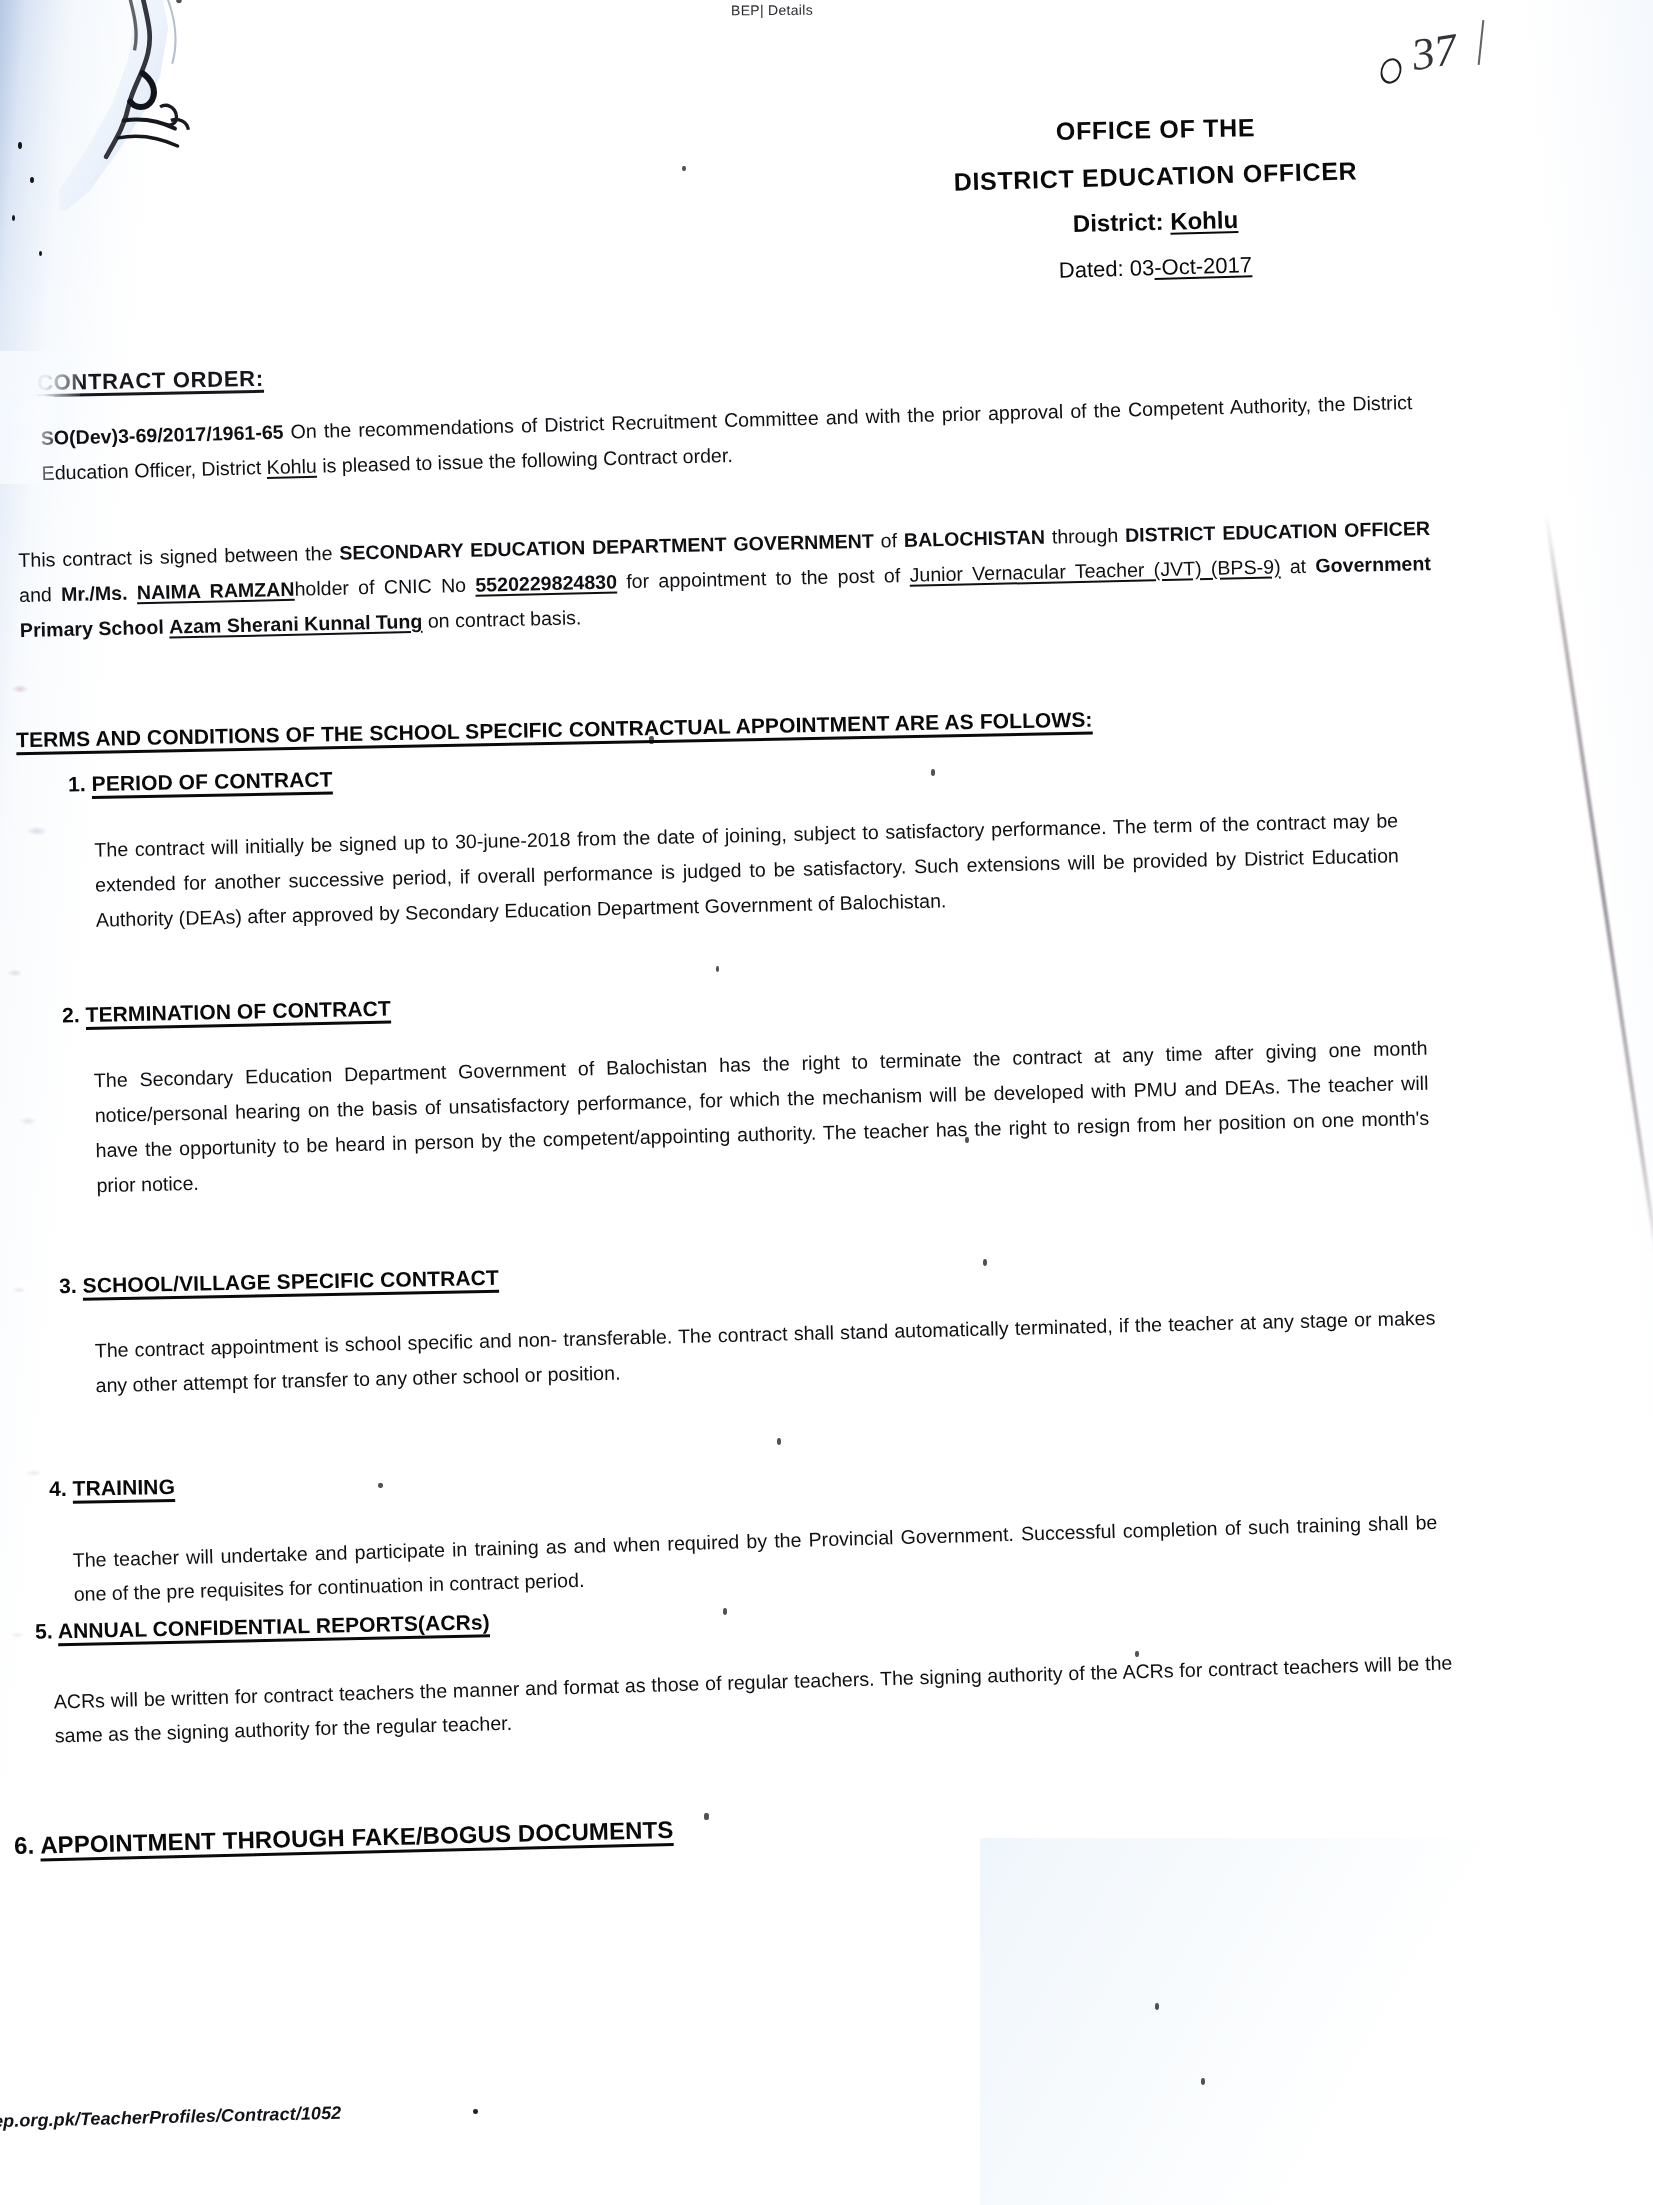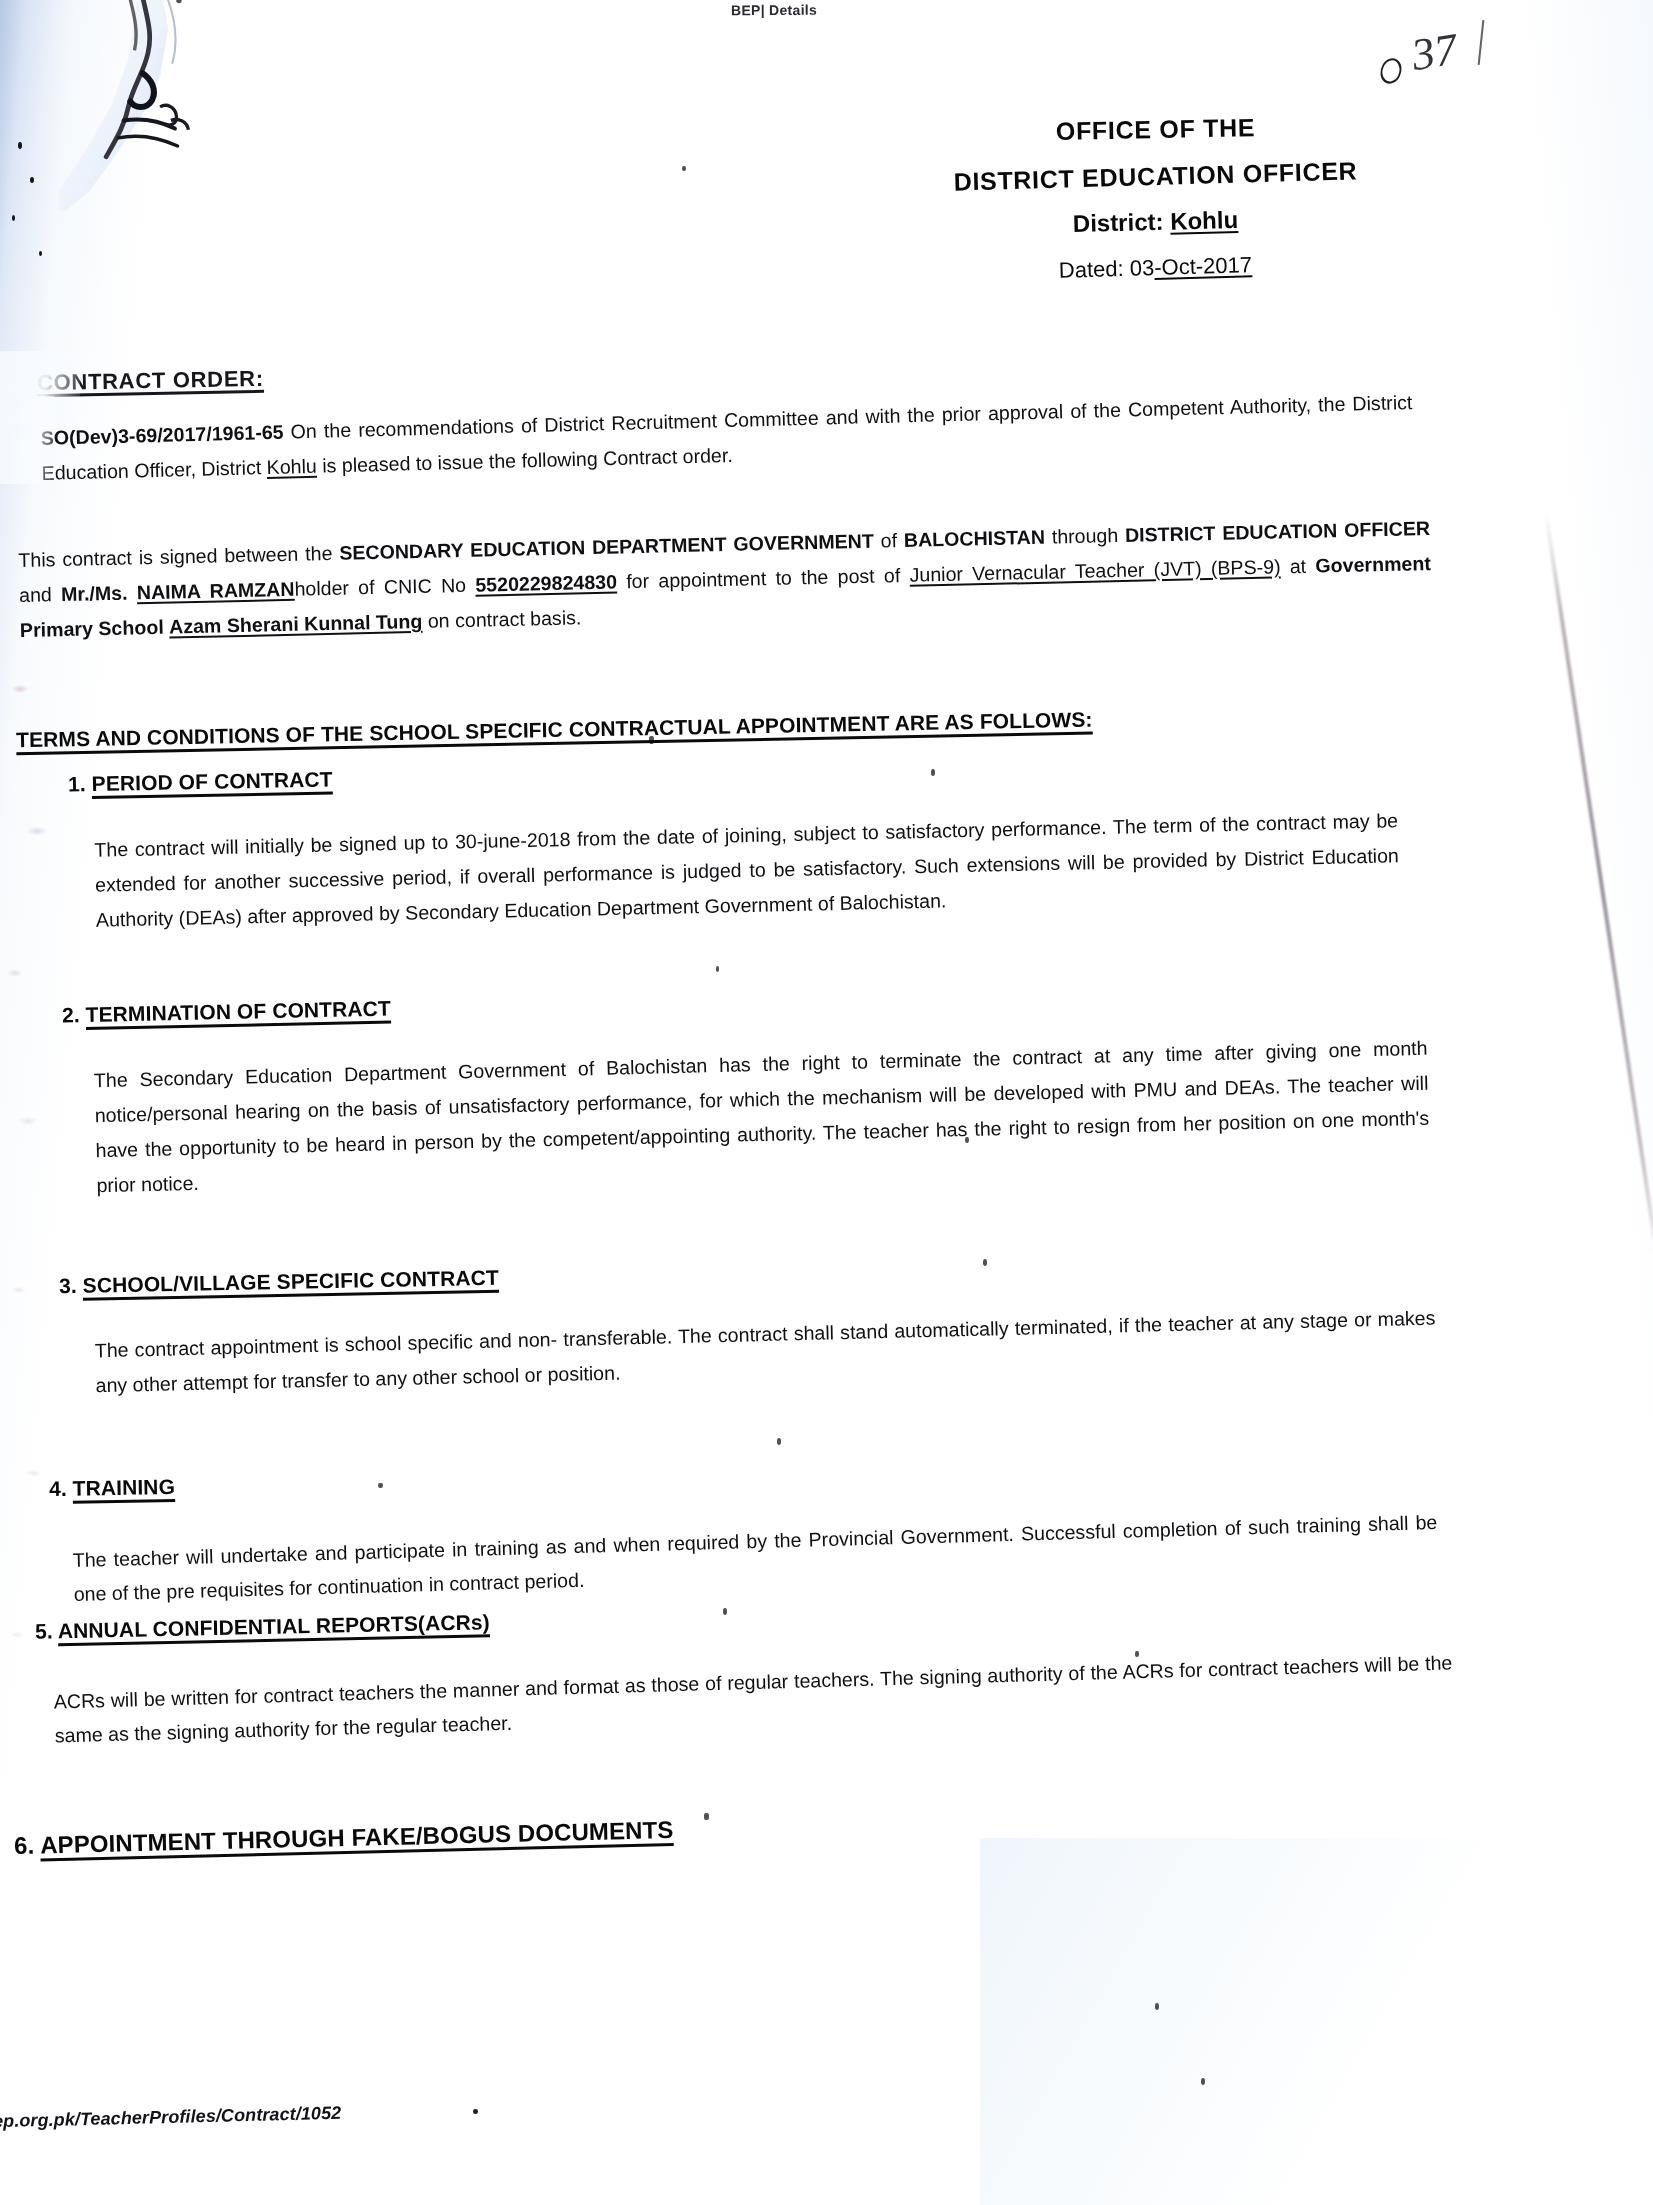--- a/index.html
+++ b/index.html
@@ -60,21 +60,21 @@
     background: linear-gradient(120deg, rgba(215,232,245,0.40), rgba(255,255,255,0) 60%);
   }
   #top-fold {
     left: 59px; top: -12px; width: 155px; height: 223px;
   }
   .dot { position: absolute; background: #16161a; border-radius: 50%; pointer-events: none; }
 
   
   #bep-label {
     position: absolute; left: 731px; top: 2px;
-    font-size: 14px; font-weight: 700; letter-spacing: 0.3px;
+    font-size: 14px; font-weight: 400; letter-spacing: 0.3px;
     color: #2a2a30;
     transform: rotate(-0.3deg);
   }
   #folio-mark {
     position: absolute; left: 1412px; top: 26px;
     font-size: 45px; color: #22222a;
     font-family: "Liberation Serif", serif;
     font-style: italic;
     transform: rotate(-9deg);
     opacity: 0.92;

